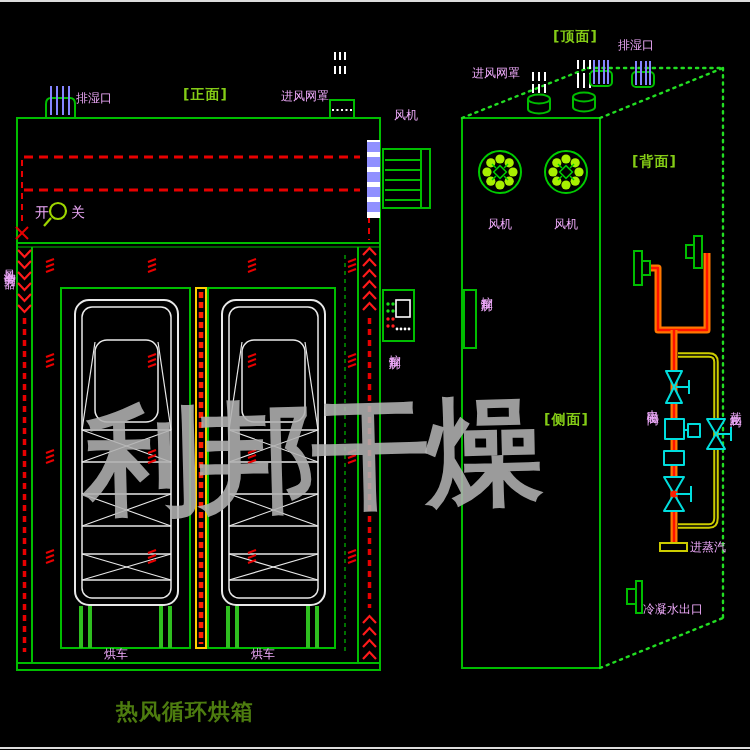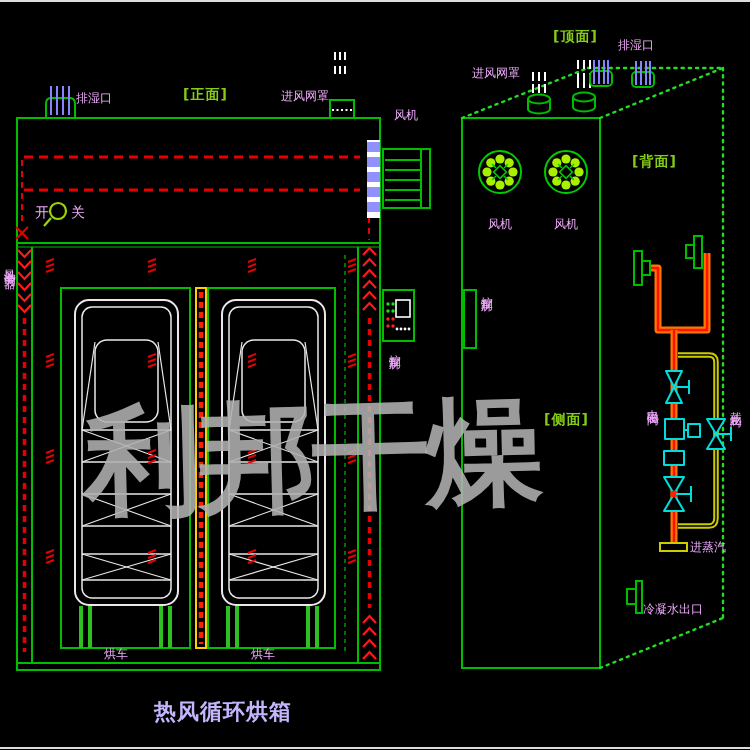--- a/index.html
+++ b/index.html
@@ -3,21 +3,21 @@
 <meta charset="utf-8">
 <style>
   html,body{margin:0;padding:0;background:#1a1a1a;}
   .stage{position:relative;width:750px;height:750px;background:#000;overflow:hidden;
          font-family:"DejaVu Sans",sans-serif;}
   .edge{position:absolute;left:0;width:750px;height:2px;background:#dcdcdc;}
   svg{position:absolute;left:0;top:0;}
   .lbl{position:absolute;color:#f0abfc;font-size:12px;line-height:1.15;white-space:nowrap;}
   .red-tag{color:#84cc16;font-weight:bold;font-size:14px;letter-spacing:1px;}
   .vlabel{writing-mode:vertical-rl;text-orientation:upright;letter-spacing:2px;}
-  .caption{font-size:22px;font-weight:bold;letter-spacing:1px;color:#c4b5fd;margin-left:38px;}
+  .caption{font-size:22px;font-weight:bold;letter-spacing:1px;color:#4d7c0f;}
   .watermark{position:absolute;left:84px;top:378px;font-family:"DejaVu Serif",serif;
              font-weight:bold;font-size:118px;color:rgba(176,176,176,0.88);
              letter-spacing:-4px;transform:rotate(-1.5deg);pointer-events:none;z-index:9;}
 </style>
 </head>
 <body>
 
 <div class="stage">
   <div class="edge" style="top:0"></div>
   <div class="edge" style="top:747px"></div>

